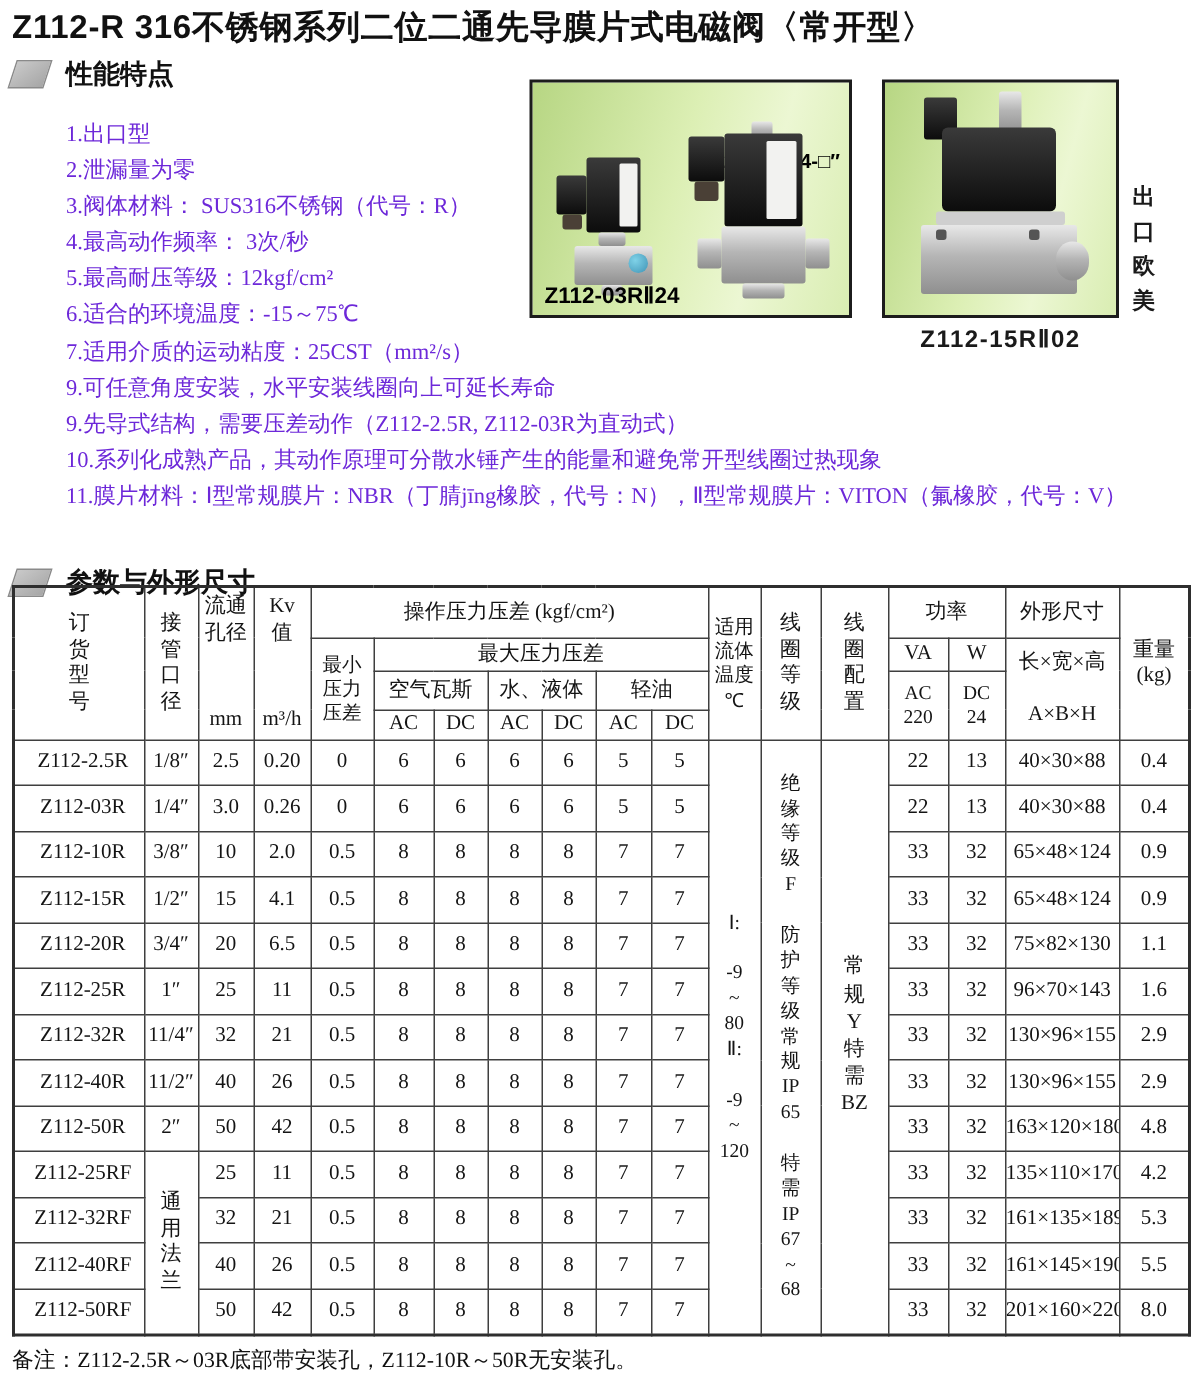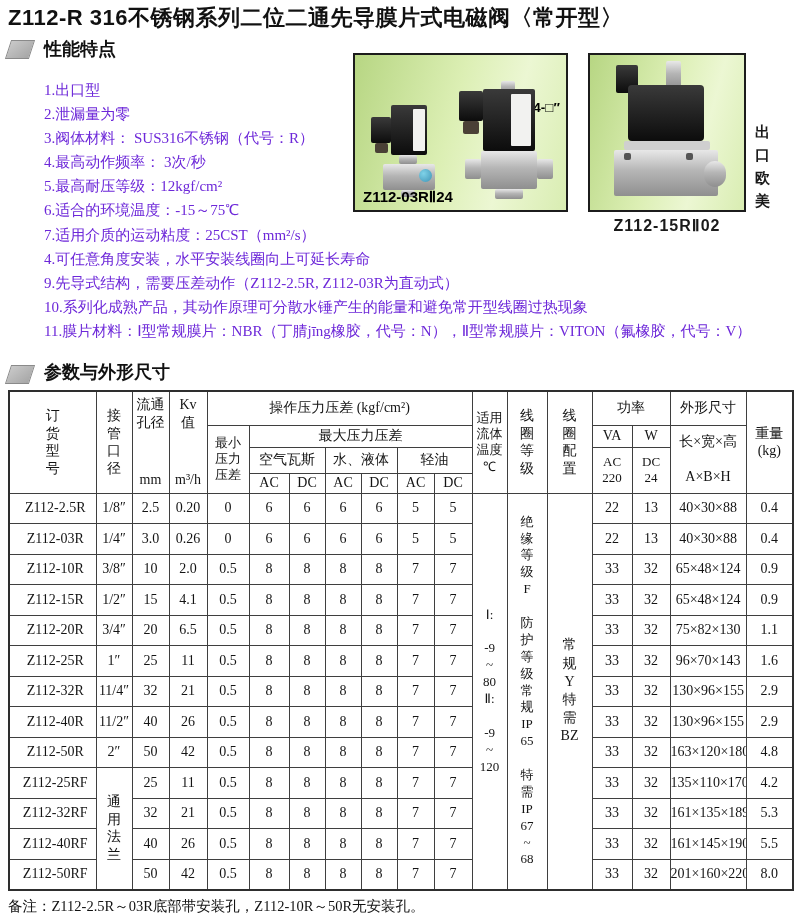--- a/index.html
+++ b/index.html
@@ -64,21 +64,21 @@
   </div>
 
   <div id="features">
     <div>1.出口型</div>
     <div>2.泄漏量为零</div>
     <div>3.阀体材料：  SUS316不锈钢（代号：R）</div>
     <div>4.最高动作频率： 3次/秒</div>
     <div>5.最高耐压等级：12kgf/cm²</div>
     <div>6.适合的环境温度：-15～75℃</div>
     <div>7.适用介质的运动粘度：25CST（mm²/s）</div>
-    <div>4.可任意角度安装，水平安装线圈向上可延长寿命</div>
+    <div>9.可任意角度安装，水平安装线圈向上可延长寿命</div>
     <div>9.先导式结构，需要压差动作（Z112-2.5R, Z112-03R为直动式）</div>
     <div>10.系列化成熟产品，其动作原理可分散水锤产生的能量和避免常开型线圈过热现象</div>
     <div>11.膜片材料：Ⅰ型常规膜片：NBR（丁腈jīng橡胶，代号：N），Ⅱ型常规膜片：VITON（氟橡胶，代号：V）</div>
   </div>
 
   <div id="photo1" class="photo">
     <div class="cap" id="cap1top">Z112-03RⅡ24-□″</div>
 
     <div class="art" style="left:16px;top:48px;width:75px;height:92px;">
       <div class="blk" style="left:0;top:14px;width:20px;height:26px;"></div>
@@ -116,21 +116,21 @@
       <div class="blk" style="left:16px;top:92px;width:7px;height:7px;background:#555;"></div>
       <div class="blk" style="left:78px;top:92px;width:7px;height:7px;background:#555;"></div>
     </div>
   </div>
   <div id="cap2">Z112-15RⅡ02</div>
   <div id="exportlabel">出
 口
 欧
 美</div>
 
-  <div class="sect" style="left:8px;top:360px;align-items:flex-end;">
+  <div class="sect" style="left:8px;top:376px;">
     <div class="marker"></div>
     <div class="label">参数与外形尺寸</div>
   </div>
 
   <table id="ptable">
     <colgroup>
       <col style="width:87px">
         <col style="width:36px">
         <col style="width:37px">
         <col style="width:38px">

